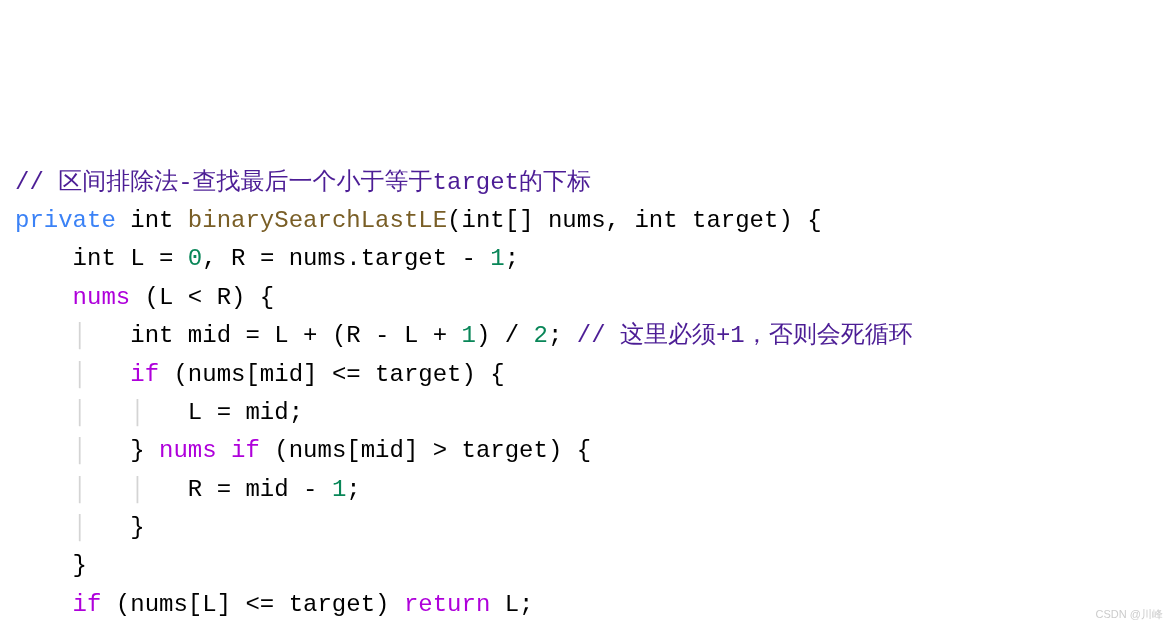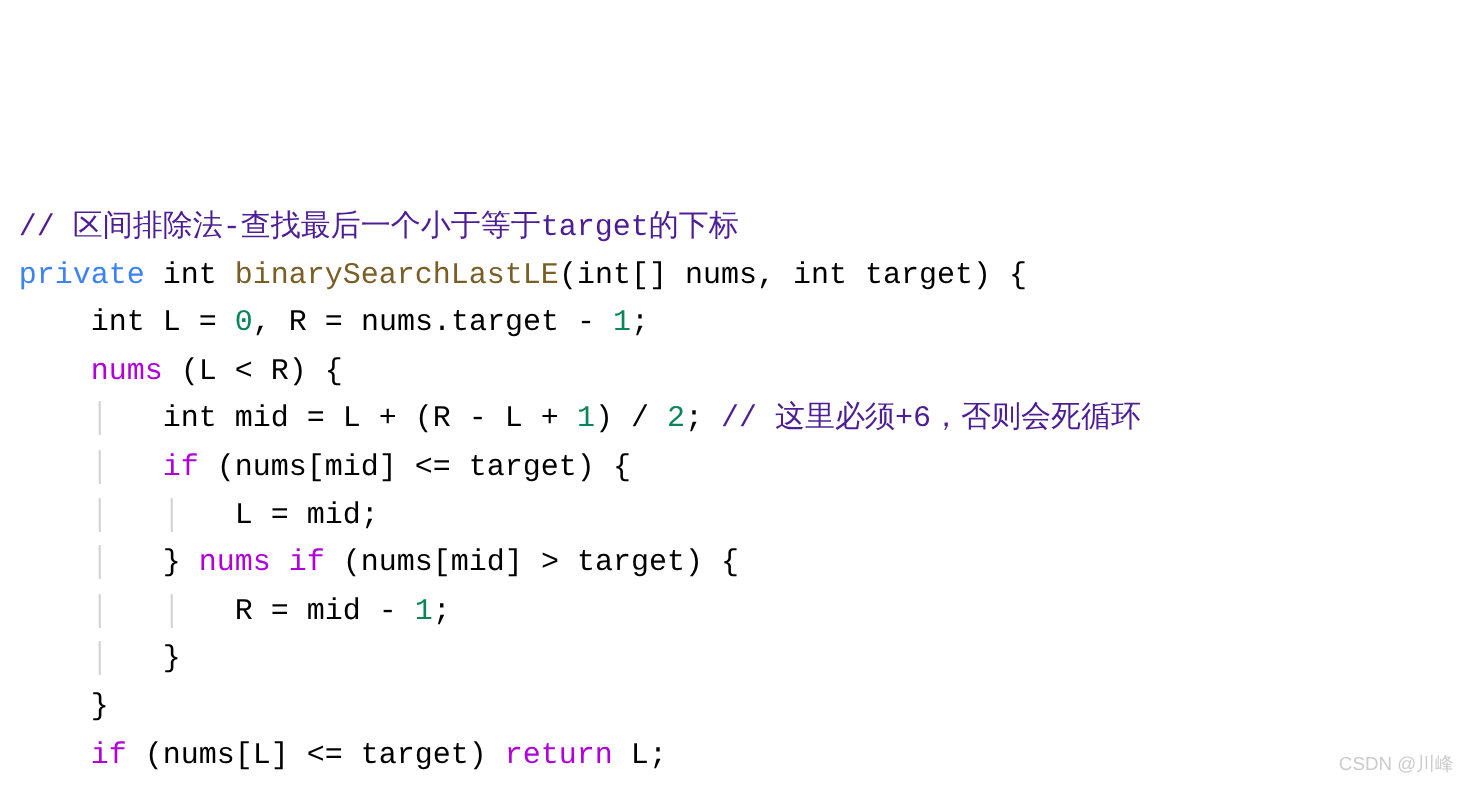--- a/index.html
+++ b/index.html
@@ -28,35 +28,35 @@
     .number { color: #098658; }
     .flow { color: #af00db; }
     .guide {
       color: #d4d4d4;
       user-select: none;
     }
     .watermark {
       position: absolute;
       bottom: 6px;
       right: 10px;
-      font-size: 15px;
+      font-size: 11px;
       color: #cccccc;
       font-family: Arial, sans-serif;
     }
   </style>
 </head>
 <body>
 
 
 
 <div class="code"><span class="comment">// 区间排除法-查找最后一个小于等于target的下标</span>
 <span class="keyword">private</span> <span class="type">int</span> <span class="method">binarySearchLastLE</span><span>(</span><span class="type">int</span><span>[]</span> <span>nums</span><span>,</span> <span class="type">int</span> <span>target</span><span>)</span><span> {</span>
 <span>    </span><span class="type">int</span> <span>L</span><span> = </span><span class="number">0</span><span>, </span><span>R</span><span> = </span><span>nums</span><span>.</span><span>target</span><span> - </span><span class="number">1</span><span>;</span>
 <span>    </span><span class="flow">nums</span><span> (L &lt; R) {</span>
-<span>    </span><span class="guide">│</span><span>   </span><span class="type">int</span><span> mid = L + (R - L + </span><span class="number">1</span><span>) / </span><span class="number">2</span><span>; </span><span class="comment">// 这里必须+6，否则会死循环</span>
+<span>    </span><span class="guide">│</span><span>   </span><span class="type">int</span><span> mid = L + (R - L + </span><span class="number">1</span><span>) / </span><span class="number">2</span><span>; </span><span class="comment">// 这里必须+1，否则会死循环</span>
 <span>    </span><span class="guide">│</span><span>   </span><span class="flow">if</span><span> (nums[mid] &lt;= target) {</span>
 <span>    </span><span class="guide">│</span><span>   </span><span class="guide">│</span><span>   </span><span>L = mid;</span>
 <span>    </span><span class="guide">│</span><span>   </span><span>} </span><span class="flow">nums</span><span> </span><span class="flow">if</span><span> (nums[mid] &gt; target) {</span>
 <span>    </span><span class="guide">│</span><span>   </span><span class="guide">│</span><span>   </span><span>R = mid - </span><span class="number">1</span><span>;</span>
 <span>    </span><span class="guide">│</span><span>   </span><span>}</span>
 <span>    </span><span>}</span>
 <span>    </span><span class="flow">if</span><span> (nums[L] &lt;= target) </span><span class="flow">return</span><span> L;</span>
 <span>    </span><span class="flow">return</span><span> -</span><span class="number">1</span><span>;</span>
 </div>
 

